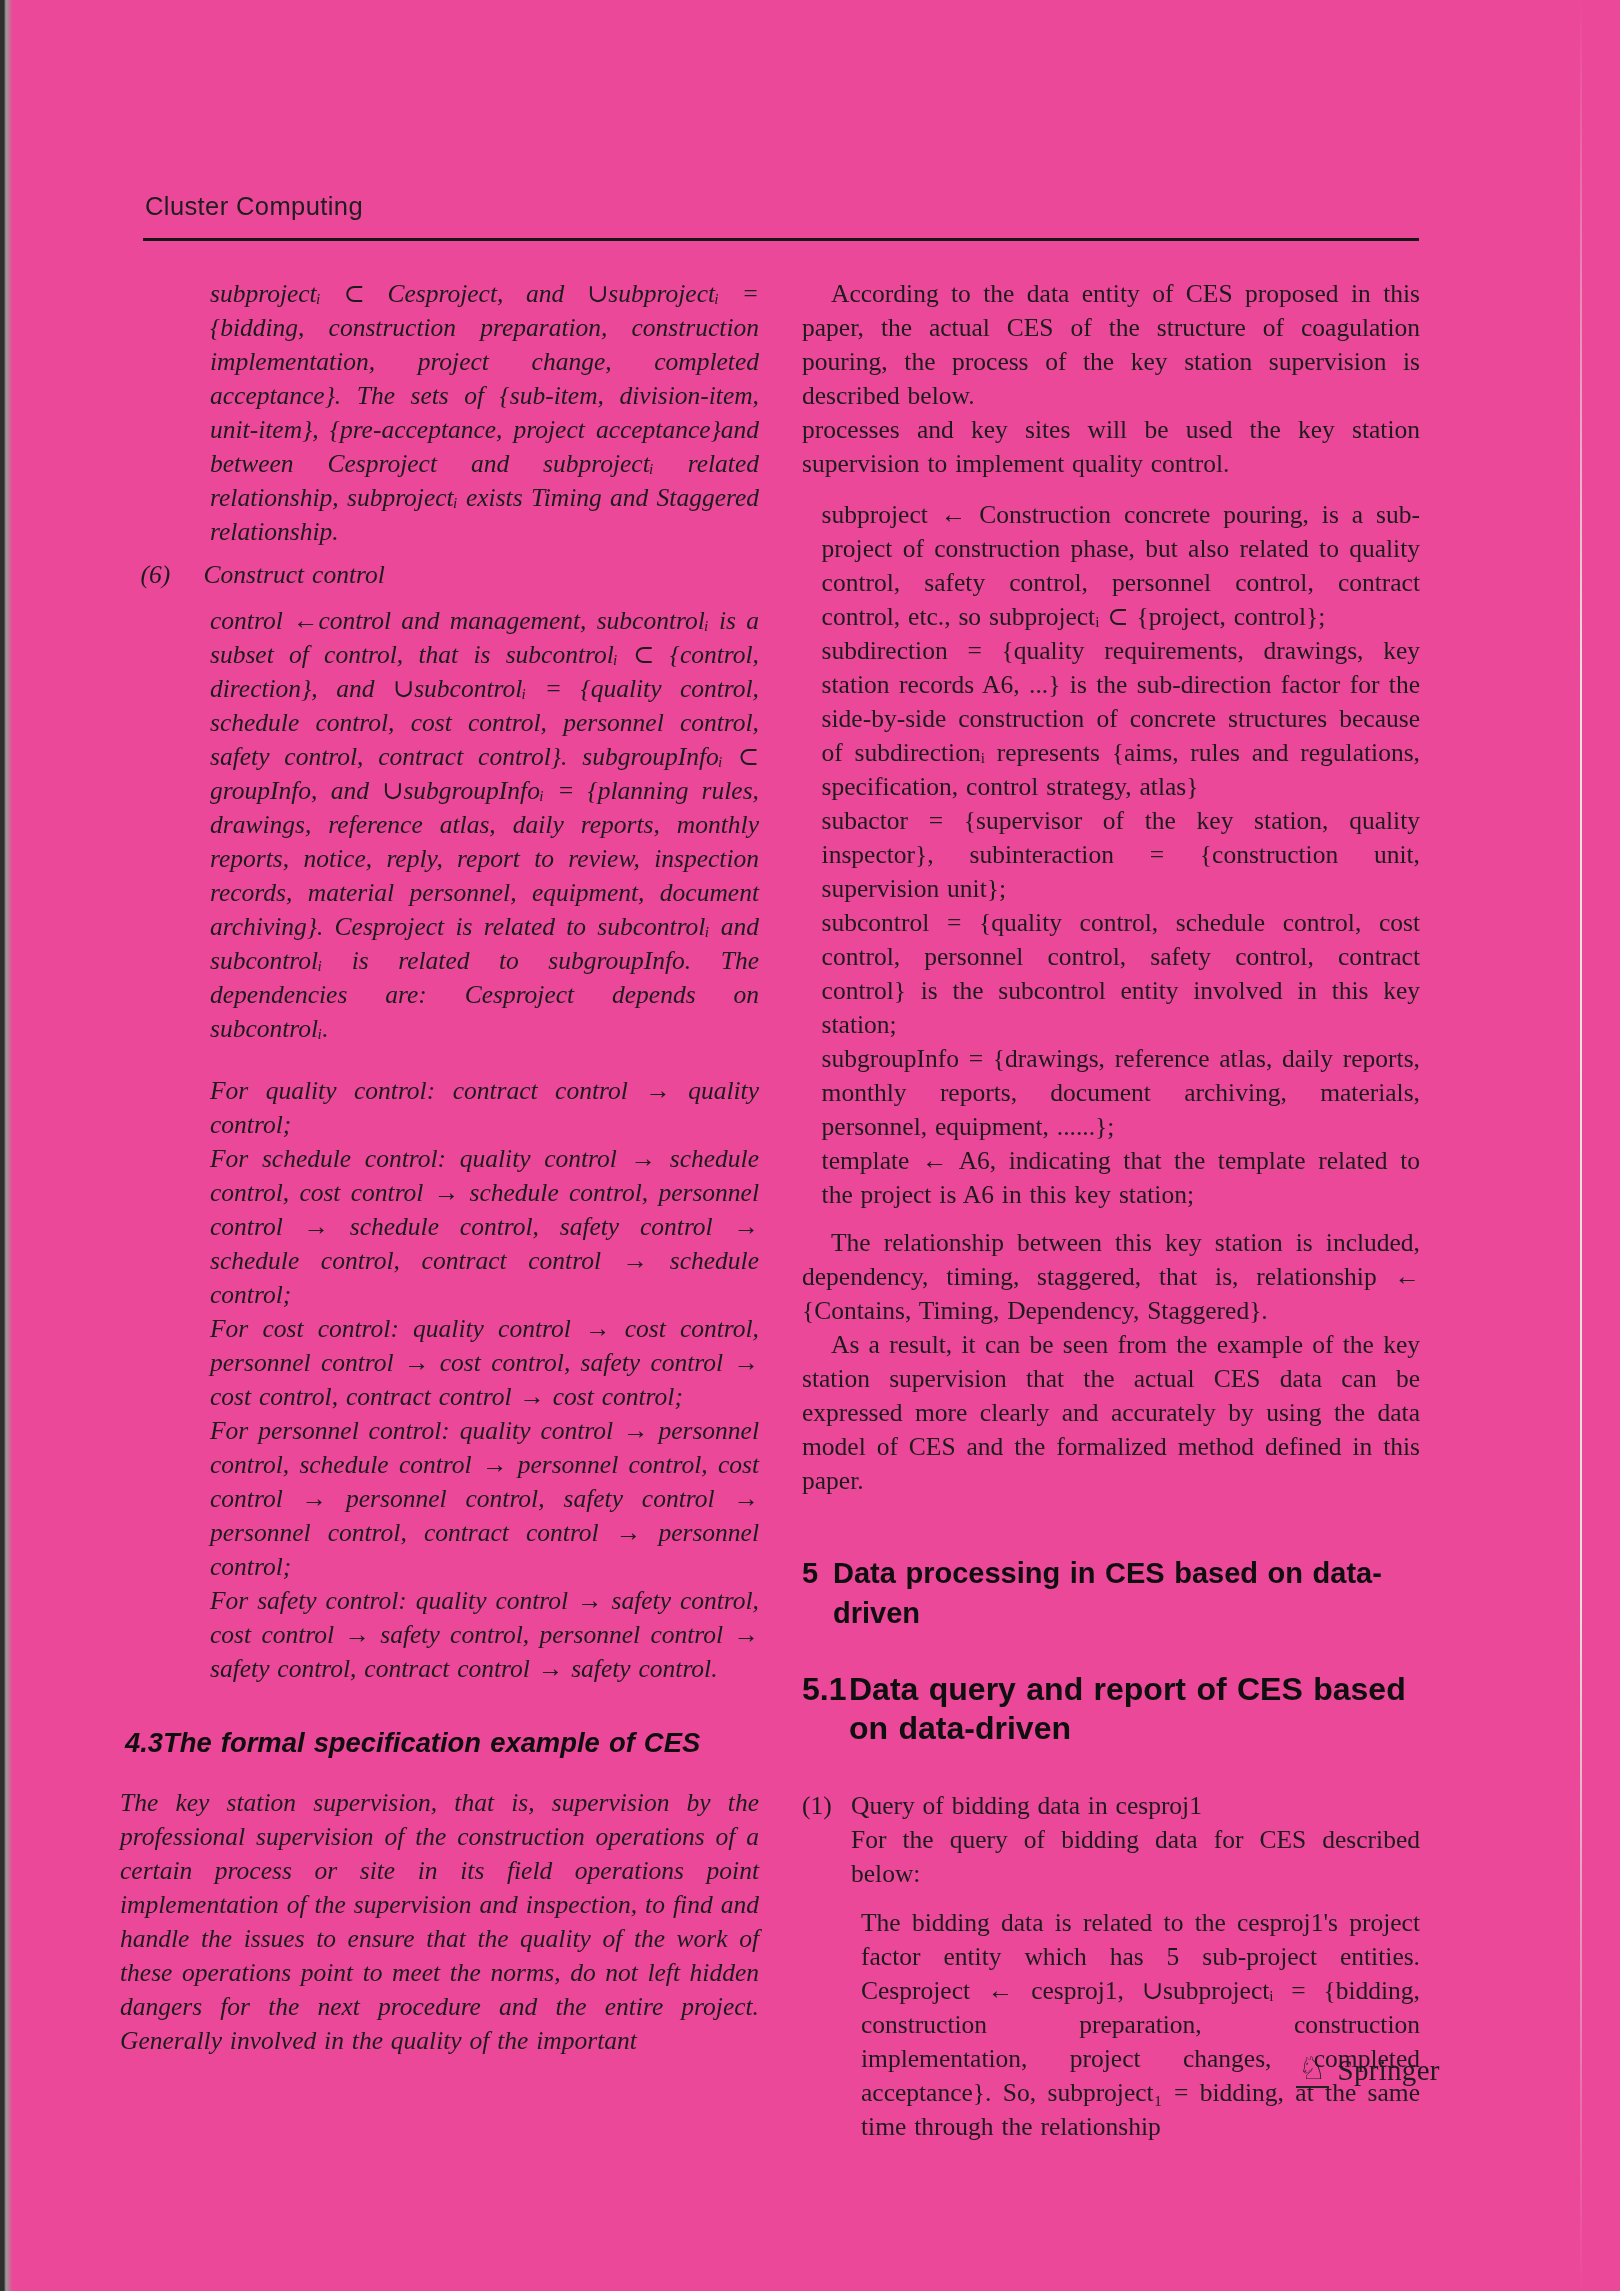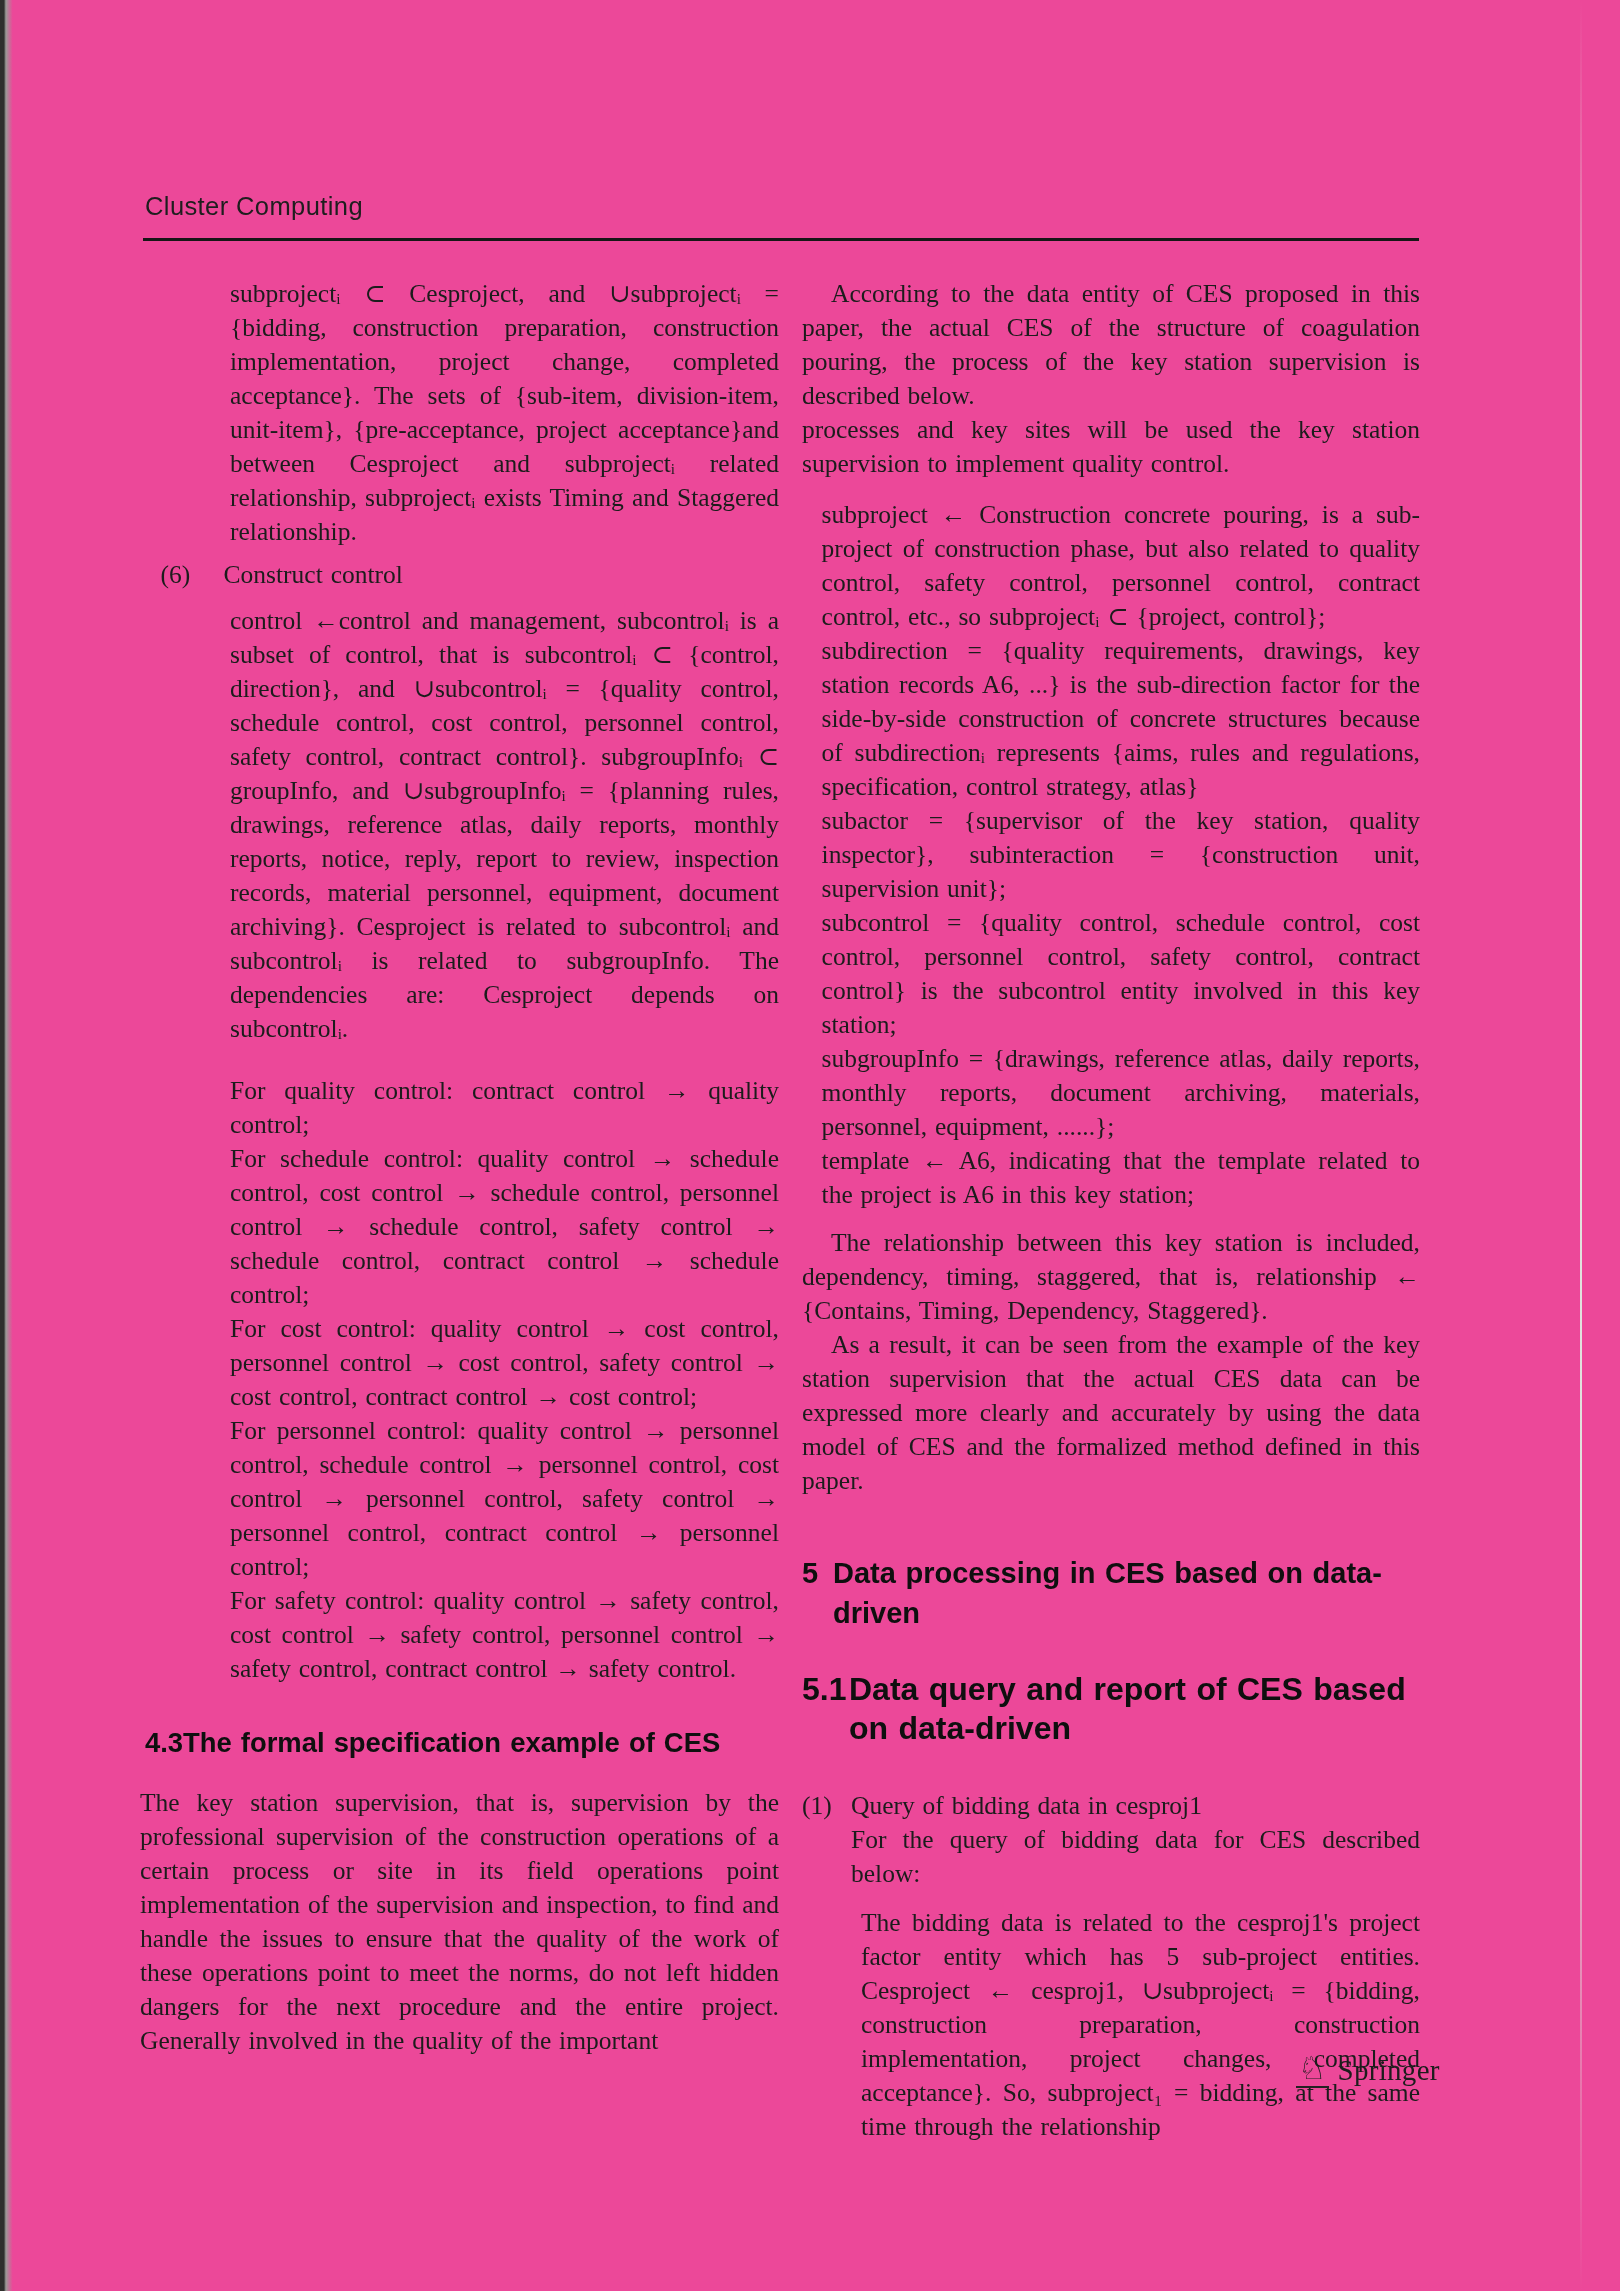--- a/index.html
+++ b/index.html
@@ -26,21 +26,21 @@
   }
   .rule {
     position:absolute; left:143px; top:238px; width:1276px; height:2.9px;
     background:#161616;
   }
   .col {
     position:absolute; top:277px;
     font-size:25.5px; line-height:34px;
     word-spacing:1.5px;
   }
-  .col-left  { left:140px; width:639px; }
+  .col-left  { left:120px; width:639px;font-style:italic; }
   .col-right { left:802px; width:618px; }
   p { margin:0; }
   .justify { text-align:justify; text-justify:inter-word; }
   .indent { text-indent:29px; }
 
   
   .lblock { margin-left:90px; }
   .numitem { display:flex; margin:8.8px 0 12.7px 20.6px; }
   .numitem .lbl { width:63px; flex:none; }
   .forblock { margin-left:90px; margin-top:27.4px; }

